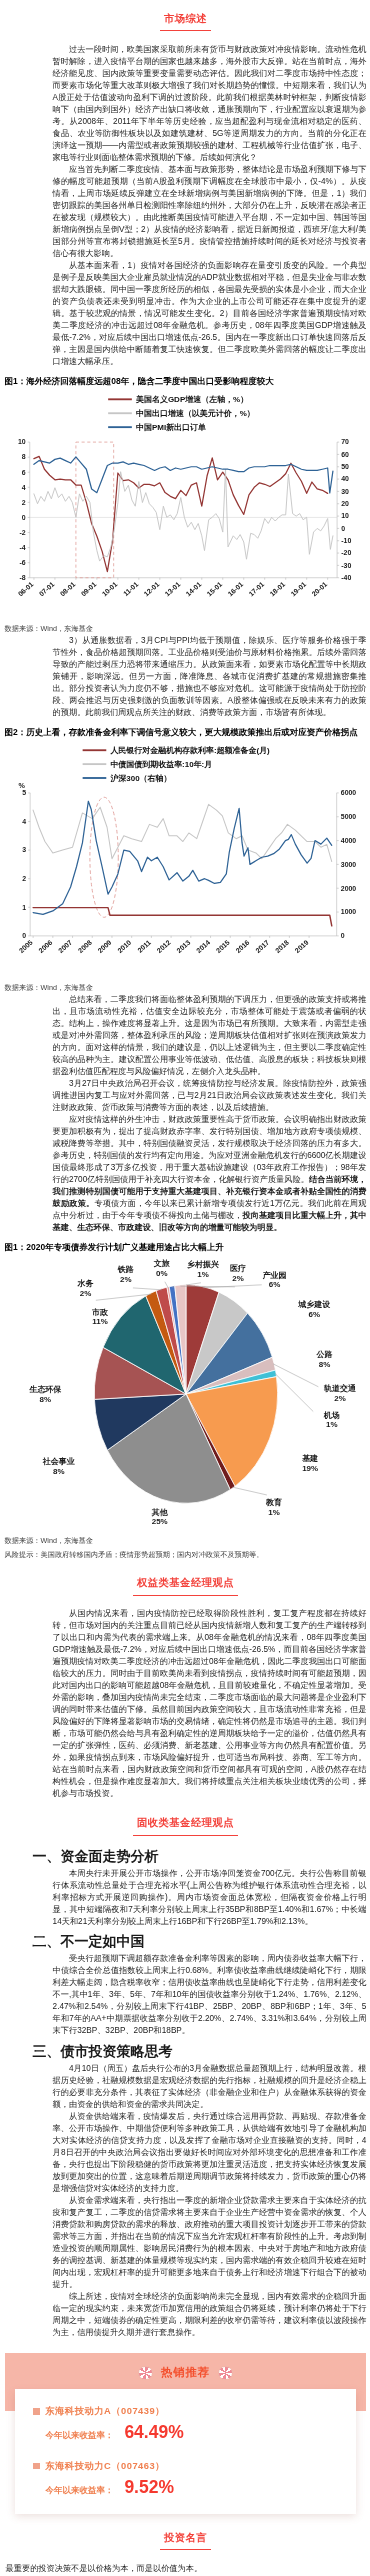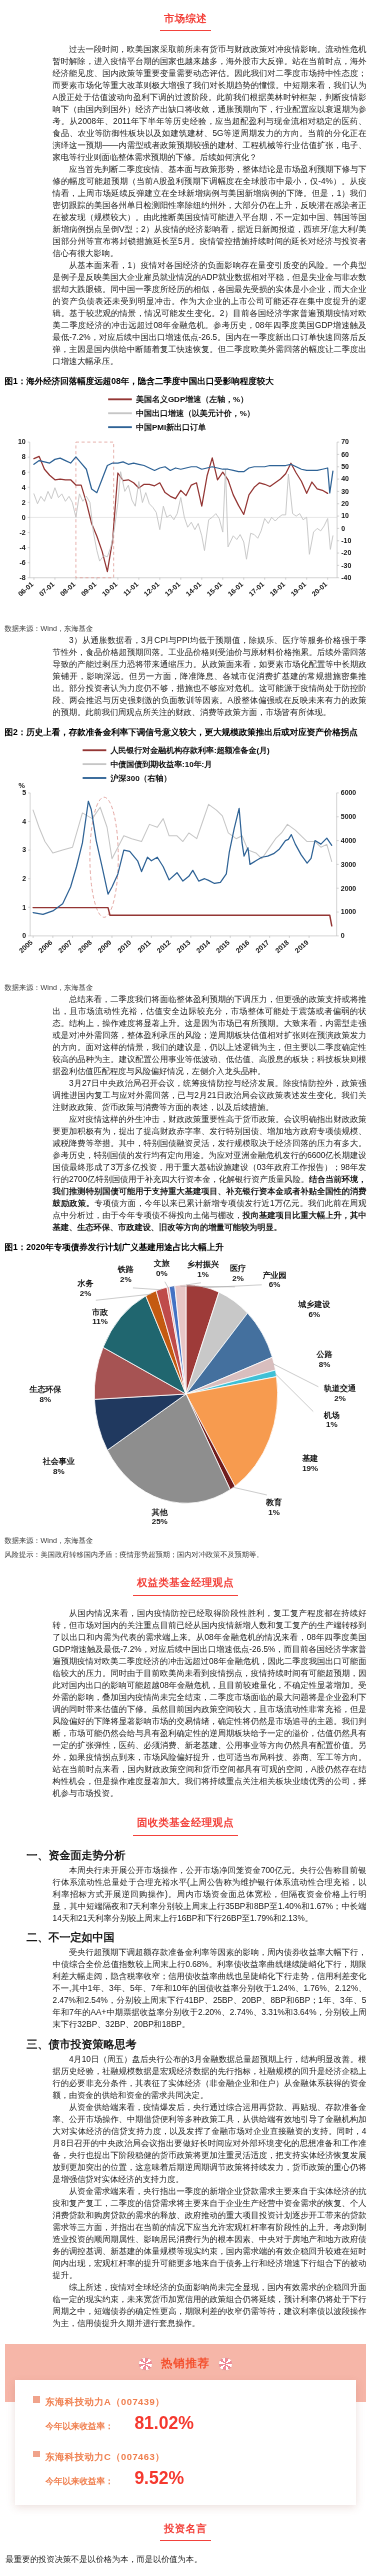--- a/index.html
+++ b/index.html
@@ -7,36 +7,36 @@
   .page{width:371px;margin:0 auto;padding:4.1px 4.6px 20.6px;box-sizing:border-box;background:#fff;}
   p{margin:0;}
   .para{font-size:8.2px;line-height:12px;text-align:justify;text-indent:2em;margin-left:48px;}
   .sec-h{text-align:center;margin:15.5px 0 12.4px;}
   .sec-h.first{margin-top:7.2px;}
   .sec-h .t{display:inline-block;color:#f3423b;font-size:10.3px;font-weight:bold;padding:0 4.1px 4.1px;border-bottom:1.5px solid #f3423b;letter-spacing:0.5px;}
   .fig-title{font-weight:bold;font-size:8.5px;color:#000;margin:8.2px 0 3.1px;text-align:justify;}
   .chart{text-align:center;margin:1px 0;}
   .chart svg{display:inline-block;}
   .source{font-size:7.2px;color:#3c3c3c;margin:4.1px 0 1px;}
-  .sub-h{font-size:11px;font-weight:bold;text-indent:2em;margin:5.2px 0 2.1px;}
+  .sub-h{font-size:14px;font-weight:bold;text-indent:2em;margin:5.2px 0 2.1px;}
   .event{font-size:8.2px;line-height:12px;text-align:justify;margin-bottom:10.3px;}
   .event b{font-weight:bold;}
   .quote{font-size:8.2px;line-height:12.4px;margin:13.4px 1px 2.1px;}
   .quote-author{text-align:right;font-family:"Liberation Serif","DejaVu Serif",serif;color:#444;font-size:11px;margin:8.2px 4.1px 3.1px;}
   .hot-banner{background:#f6b6a8;margin-top:14.4px;padding:12.4px 0 29px;text-align:center;}
   .hot-title{color:#f4502e;font-size:11.3px;font-weight:bold;display:inline-flex;align-items:center;gap:8.2px;letter-spacing:1px;}
   .pinwheel{width:12.4px;height:12.4px;border-radius:50%;border:0.5px solid #f0b2a6;background:#fff;
     background-image:conic-gradient(#ef8a96 0 30deg,#fff 30deg 60deg,#ef8a96 60deg 90deg,#fff 90deg 120deg,#ef8a96 120deg 150deg,#fff 150deg 180deg,#ef8a96 180deg 210deg,#fff 210deg 240deg,#ef8a96 240deg 270deg,#fff 270deg 300deg,#ef8a96 300deg 330deg,#fff 330deg 360deg);}
   .hot-card{background:#fff;margin:-21.6px 10.3px 0;box-shadow:0 2.6px 8.2px rgba(150,80,60,.18);padding:15.5px 18.5px 12.4px;text-align:left;}
   .fund{margin-bottom:16.5px;}
   .fund:last-child{margin-bottom:4.1px;}
-  .fund-head{display:flex;align-items:flex-start;gap:5.2px;}
+  .fund-head{display:flex;align-items:center;gap:5.2px;}
   .bullet{width:6.7px;height:6.7px;background:#f0a38b;flex:0 0 auto;}
   .fund-name{color:#f08050;font-weight:bold;font-size:9.3px;letter-spacing:0.5px;}
-  .fund-return{margin:4.1px 0 0 12px;display:flex;align-items:baseline;gap:21px;}
+  .fund-return{margin:4.1px 0 0 12px;display:flex;align-items:baseline;gap:11px;}
   .fund-return .lbl{color:#f08050;font-size:8.5px;font-weight:bold;}
   .fund-return .val{color:#f5392f;font-size:17.5px;font-weight:bold;font-family:"Liberation Sans",sans-serif;}
 </style>
 </head>
 <body>
 
 <div class="page">
 
   <h2 class="sec-h first"><span class="t">市场综述</span></h2>
   <div id="mo-paras">
@@ -296,21 +296,21 @@
     </span>
   </div>
   <div class="hot-card" id="fund-card">
       <div class="fund">
         <div class="fund-head">
           <span class="bullet"></span>
           <span class="fund-name">东海科技动力A（007439）</span>
         </div>
         <div class="fund-return">
           <span class="lbl">今年以来收益率：</span>
-          <span class="val">81.02%</span>
+          <span class="val">64.49%</span>
         </div>
       </div>
       <div class="fund">
         <div class="fund-head">
           <span class="bullet"></span>
           <span class="fund-name">东海科技动力C（007463）</span>
         </div>
         <div class="fund-return">
           <span class="lbl">今年以来收益率：</span>
           <span class="val">9.52%</span>

